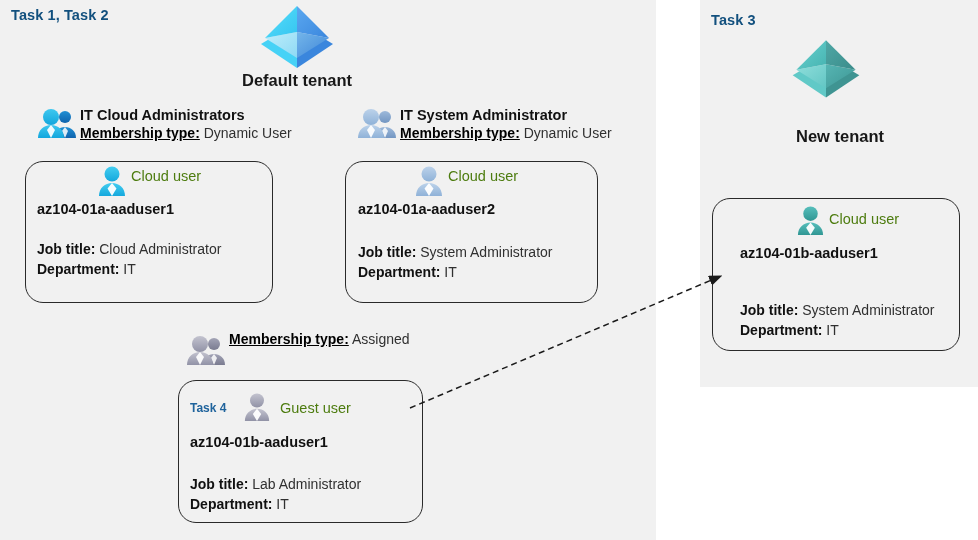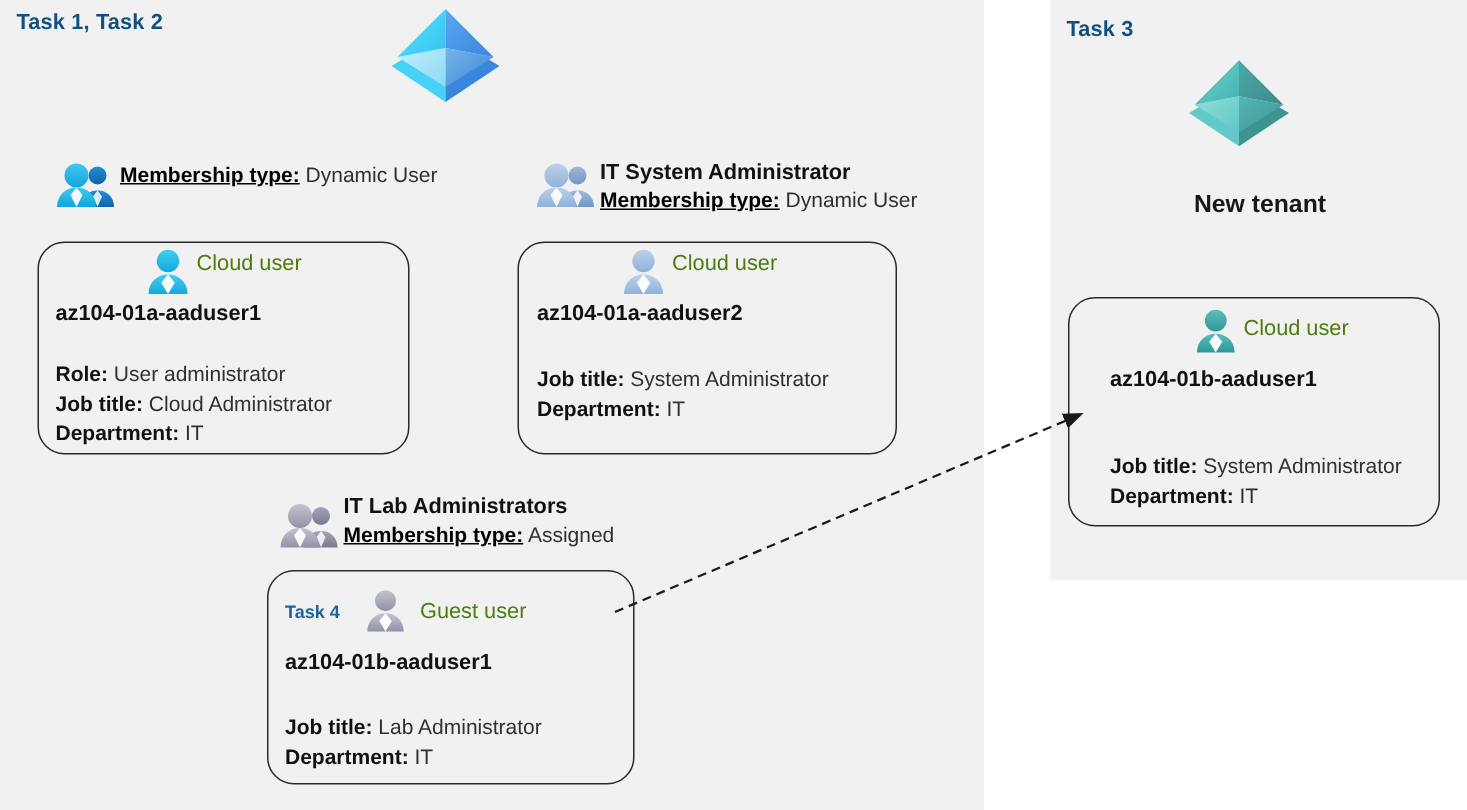--- a/index.html
+++ b/index.html
@@ -137,20 +137,21 @@
       <polygon points="40,66 4,42 14,36 40,54" fill="#46d2f6"></polygon>
       <polygon points="40,66 76,42 66,36 40,54" fill="#3a86dd"></polygon>
 
       <polygon points="40,56 8,36 40,30 40,56" fill="url(#dtBL)"></polygon>
       <polygon points="40,56 72,36 40,30 40,56" fill="url(#dtBR)"></polygon>
 
       <polygon points="40,4 8,36 40,30" fill="url(#dtL)"></polygon>
       <polygon points="40,4 72,36 40,30" fill="url(#dtR)"></polygon>
     </svg>
   </div>
+  <div class="tenant-title" style="left:182px; top:71px; width:230px;">Default tenant</div>
 
   <div class="tenant-icon" style="left:789px; top:36px;">
     <svg width="74" height="62" viewBox="0 0 80 66">
       <defs>
         <linearGradient id="ntL" x1="0" y1="0" x2="1" y2="1">
           <stop offset="0" stop-color="#69d3d0"></stop>
             <stop offset="1" stop-color="#46b3b1"></stop>
         </linearGradient>
         <linearGradient id="ntR" x1="0" y1="0" x2="1" y2="1">
           <stop offset="0" stop-color="#4fa8a6"></stop>
@@ -189,20 +190,21 @@
       </defs>
       <circle cx="28" cy="10" r="6" fill="url(#g1b)"></circle>
       <path d="M17 31c0-7 5-11 11-11s11 4 11 11z" fill="url(#g1b)"></path>
       <path d="M28 20l-3 4 3 7 3-7z" fill="#ffffff" opacity="0.85"></path>
       <circle cx="14" cy="10" r="8" fill="url(#g1a)"></circle>
       <path d="M1 31c0-8 6-13 13-13s13 5 13 13z" fill="url(#g1a)"></path>
       <path d="M14 18l-4 5 4 8 4-8z" fill="#ffffff" opacity="0.92"></path>
     </svg>
   </div>
   <div class="group-head" style="left:80px; top:107px;">
+    <div class="group-name">IT Cloud Administrators</div>
     <div class="group-meta">
       <b>Membership type:</b>
       <span>Dynamic User</span>
     </div>
   </div>
 
   <div class="card" style="left:25px; top:161px; width:248px; height:142px;"></div>
   <div class="icon-wrap" style="left:97px; top:165px;">
     <svg width="30" height="32" viewBox="0 0 30 32">
       <defs>
@@ -212,24 +214,20 @@
         </linearGradient>
       </defs>
       <circle cx="15" cy="9" r="7.5" fill="url(#u1)"></circle>
       <path d="M2 31c0-8 6-13 13-13s13 5 13 13z" fill="url(#u1)"></path>
       <path d="M15 18l-4.5 5.5L15 31l4.5-7.5z" fill="#ffffff" opacity="0.95"></path>
     </svg>
   </div>
   <div class="card-head" style="left:131px; top:168px;">Cloud user</div>
   <div class="card-upn" style="left:37px; top:201px;">az104-01a-aaduser1</div>
   <div class="card-props" style="left:37px; top:240px;">
-    <div>
-      <b>Role:</b>
-      <span>User administrator</span>
-    </div>
     <div>
       <b>Job title:</b>
       <span>Cloud Administrator</span>
     </div>
     <div>
       <b>Department:</b>
       <span>IT</span>
     </div>
   </div>
 
@@ -302,21 +300,20 @@
       </defs>
       <circle cx="28" cy="10" r="6" fill="url(#g3b)"></circle>
       <path d="M17 31c0-7 5-11 11-11s11 4 11 11z" fill="url(#g3b)"></path>
       <path d="M28 20l-3 4 3 7 3-7z" fill="#ffffff" opacity="0.85"></path>
       <circle cx="14" cy="10" r="8" fill="url(#g3a)"></circle>
       <path d="M1 31c0-8 6-13 13-13s13 5 13 13z" fill="url(#g3a)"></path>
       <path d="M14 18l-4 5 4 8 4-8z" fill="#ffffff" opacity="0.92"></path>
     </svg>
   </div>
   <div class="group-head" style="left:229px; top:330px;">
-    <div class="group-name">IT Lab Administrators</div>
     <div class="group-meta">
       <b>Membership type:</b>
       <span>Assigned</span>
     </div>
   </div>
 
   <div class="card" style="left:178px; top:380px; width:245px; height:143px;"></div>
   <div class="card-task" style="left:190px; top:401px;">Task 4</div>
   <div class="icon-wrap" style="left:243px; top:392px;">
     <svg width="28" height="30" viewBox="0 0 30 32">

